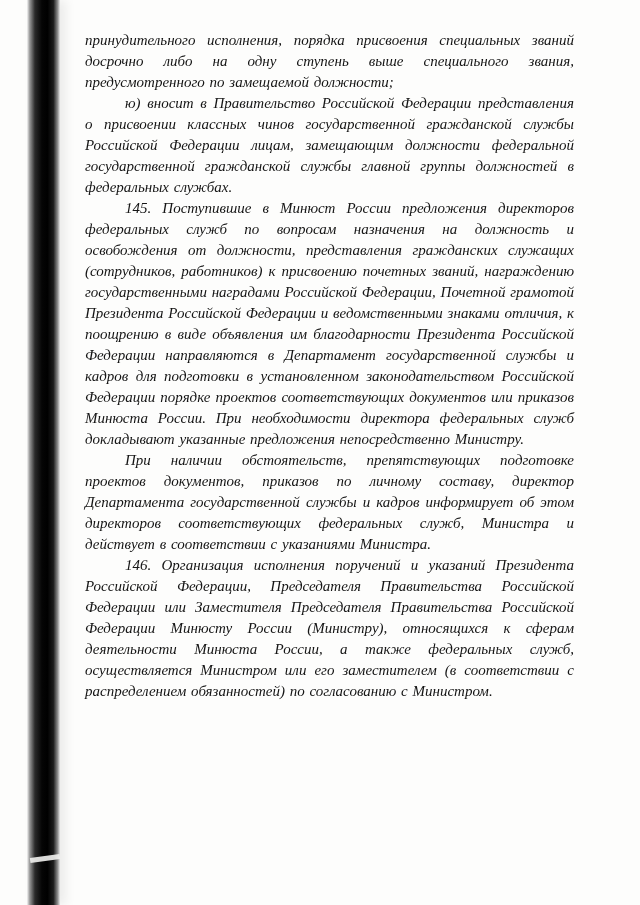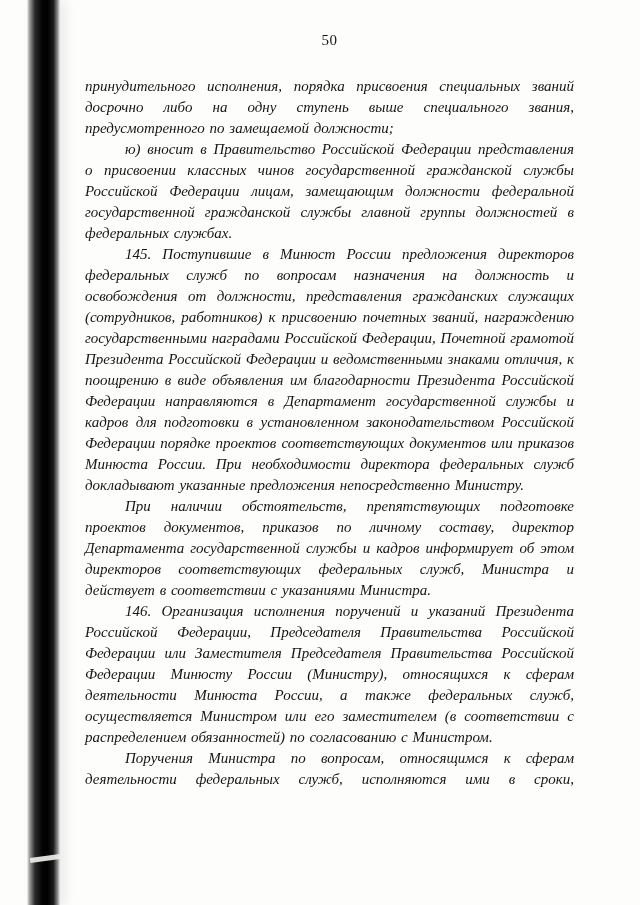--- a/index.html
+++ b/index.html
@@ -75,29 +75,27 @@
 </head>
 <body>
 
 <div class="page">
 
   <div class="scan-edge"></div>
   <div class="scan-edge-notch"></div>
 
   <div class="content">
 
-    <div class="page-number">50</div>
 
     <p class="para">принудительного исполнения, порядка присвоения специальных званий досрочно либо на одну ступень выше специального звания, предусмотренного по замещаемой должности;</p>
 
 
     <p class="para indent">ю) вносит в Правительство Российской Федерации представления о присвоении классных чинов государственной гражданской службы Российской Федерации лицам, замещающим должности федеральной государственной гражданской службы главной группы должностей в федеральных службах.</p>
 
     <p class="para indent">145. Поступившие в Минюст России предложения директоров федеральных служб по вопросам назначения на должность и освобождения от должности, представления гражданских служащих (сотрудников, работников) к присвоению почетных званий, награждению государственными наградами Российской Федерации, Почетной грамотой Президента Российской Федерации и ведомственными знаками отличия, к поощрению в виде объявления им благодарности Президента Российской Федерации направляются в Департамент государственной службы и кадров для подготовки в установленном законодательством Российской Федерации порядке проектов соответствующих документов или приказов Минюста России. При необходимости директора федеральных служб докладывают указанные предложения непосредственно Министру.</p>
 
     <p class="para indent">При наличии обстоятельств, препятствующих подготовке проектов документов, приказов по личному составу, директор Департамента государственной службы и кадров информирует об этом директоров соответствующих федеральных служб, Министра и действует в соответствии с указаниями Министра.</p>
 
     <p class="para indent">146. Организация исполнения поручений и указаний Президента Российской Федерации, Председателя Правительства Российской Федерации или Заместителя Председателя Правительства Российской Федерации Минюсту России (Министру), относящихся к сферам деятельности Минюста России, а также федеральных служб, осуществляется Министром или его заместителем (в соответствии с распределением обязанностей) по согласованию с Министром.</p>
 
-    <p class="para indent justify-last">Поручения Министра по вопросам, относящимся к сферам деятельности федеральных служб, исполняются ими в сроки,</p>
 
   </div>
 </div>
 
 </body></html>

